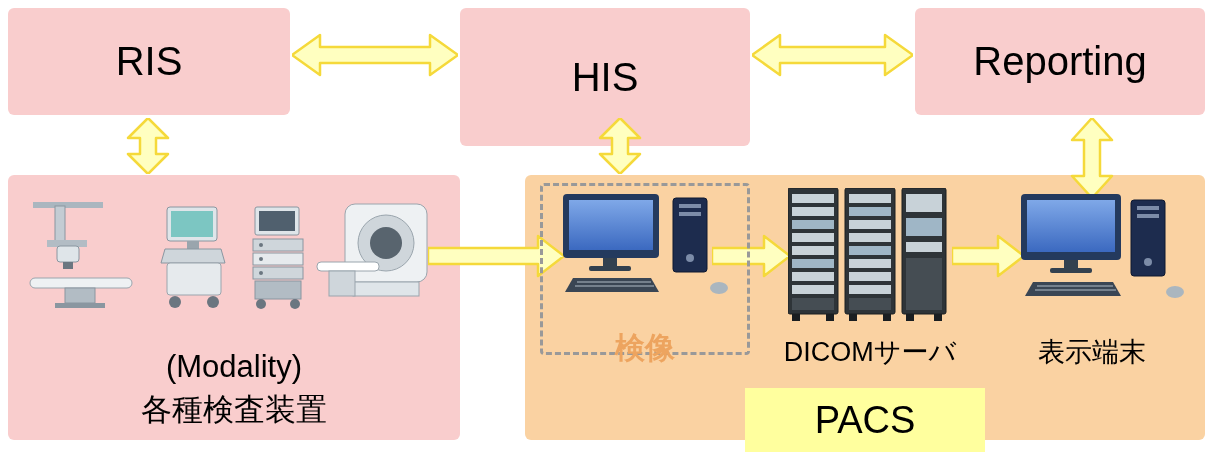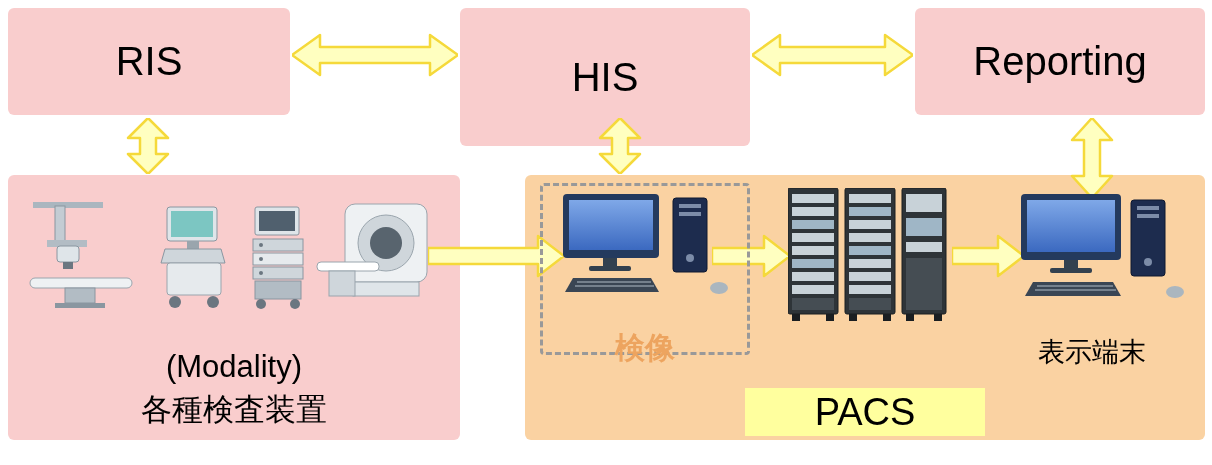--- a/index.html
+++ b/index.html
@@ -27,21 +27,21 @@
     border:3px dashed var(--dashed-border);border-radius:4px;box-sizing:border-box;
   }
   #kensho-label{
     position:absolute;left:540px;top:312px;width:210px;text-align:center;
     font-size:30px;color:var(--kensho-text);font-weight:bold;margin-top:16px;
   }
   .device{position:absolute;}
   #dicom-label{position:absolute;left:762px;top:334px;width:216px;text-align:center;font-size:27px;}
   #terminal-label{position:absolute;left:992px;top:334px;width:200px;text-align:center;font-size:27px;}
   #pacs-label-box{
-    position:absolute;left:745px;top:388px;width:240px;height:48px;
+    position:absolute;left:745px;top:388px;width:240px;height:64px;
     background:var(--pacs-label-bg);display:flex;align-items:center;justify-content:center;
     font-size:38px;
   }
 </style>
 </head>
 <body>
 
 <div id="canvas">
 
   <div class="box pink top-box" id="box-ris">
@@ -179,20 +179,21 @@
     <rect x="4" y="110" width="42" height="12" fill="#454d53"></rect>
     <rect x="61" y="110" width="42" height="12" fill="#454d53"></rect>
     <rect x="118" y="70" width="36" height="52" fill="#454d53"></rect>
     <rect x="4" y="126" width="8" height="7" fill="#1a1e21"></rect>
       <rect x="38" y="126" width="8" height="7" fill="#1a1e21"></rect>
     <rect x="61" y="126" width="8" height="7" fill="#1a1e21"></rect>
       <rect x="95" y="126" width="8" height="7" fill="#1a1e21"></rect>
     <rect x="118" y="126" width="8" height="7" fill="#1a1e21"></rect>
       <rect x="146" y="126" width="8" height="7" fill="#1a1e21"></rect>
   </svg>
+  <div id="dicom-label">DICOMサーバ</div>
 
   <svg class="device" style="left:1015px;top:192px" width="175" height="115" viewBox="0 0 175 115">
     <defs>
       <linearGradient id="scr2" x1="0" y1="0" x2="0" y2="1">
         <stop offset="0" stop-color="#7fa8e8"></stop>
           <stop offset="1" stop-color="#3b69c0"></stop>
       </linearGradient>
     </defs>
     <rect x="6" y="2" width="100" height="66" rx="4" fill="#243a5e"></rect>
     <rect x="12" y="8" width="88" height="52" fill="url(#scr2)"></rect>

